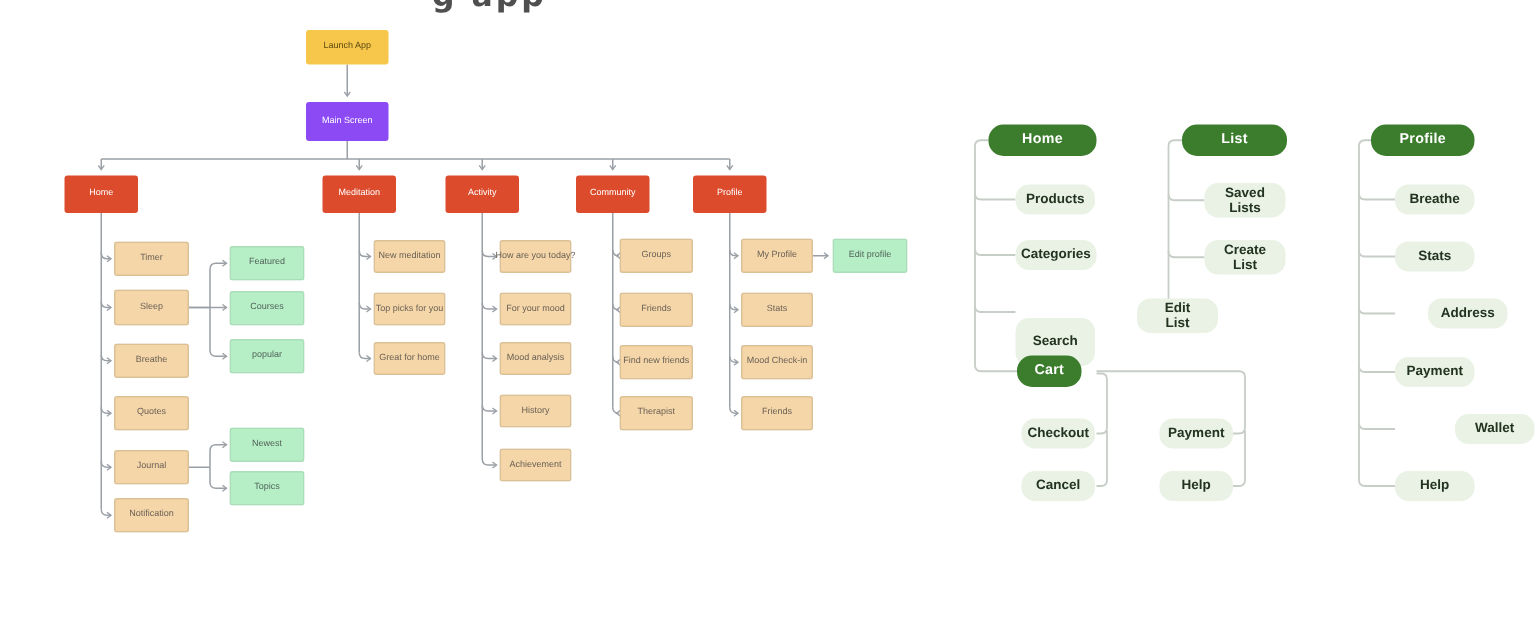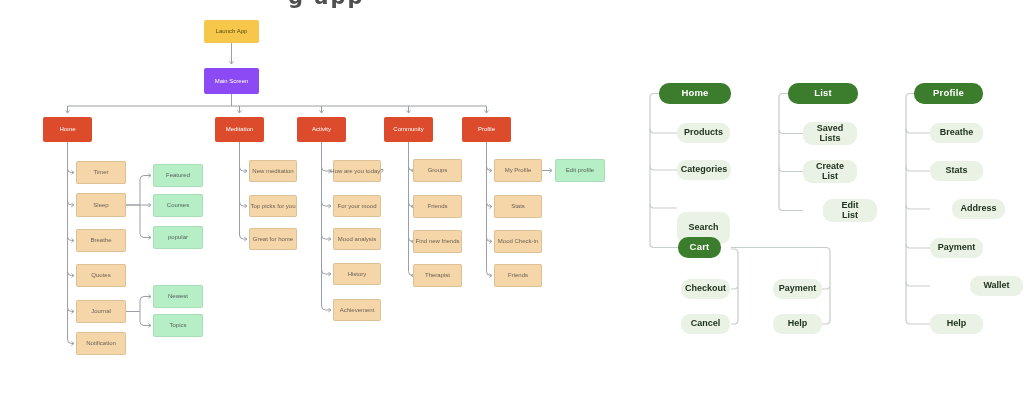--- a/index.html
+++ b/index.html
@@ -148,21 +148,21 @@
       <div class="node ia-header" style="left: 678px; top: 237px; width: 43px; height: 21px;">Cart</div>
       <div class="node ia-child" style="left: 681px; top: 279px; width: 49px; height: 20px;">Checkout</div>
       <div class="node ia-child" style="left: 681px; top: 314px; width: 49px; height: 20px;">Cancel</div>
       <div class="node ia-child" style="left: 773px; top: 279px; width: 49px; height: 20px;">Payment</div>
       <div class="node ia-child" style="left: 773px; top: 314px; width: 49px; height: 20px;">Help</div>
       <div class="node ia-header" style="left: 788px; top: 83px; width: 70px; height: 21px;">List</div>
       <div class="node ia-child" style="left: 803px; top: 122px; width: 54px; height: 23px;">Saved
 Lists</div>
       <div class="node ia-child" style="left: 803px; top: 160px; width: 54px; height: 23px;">Create
 List</div>
-      <div class="node ia-child" style="left: 823px; top: 199px; width: 54px; height: 23px;">Edit
+      <div class="node ia-child" style="left: 758px; top: 199px; width: 54px; height: 23px;">Edit
 List</div>
       <div class="node ia-header" style="left: 914px; top: 83px; width: 69px; height: 21px;">Profile</div>
       <div class="node ia-child" style="left: 930px; top: 123px; width: 53px; height: 20px;">Breathe</div>
       <div class="node ia-child" style="left: 930px; top: 161px; width: 53px; height: 20px;">Stats</div>
       <div class="node ia-child" style="left: 952px; top: 199px; width: 53px; height: 20px;">Address</div>
       <div class="node ia-child" style="left: 930px; top: 238px; width: 53px; height: 20px;">Payment</div>
       <div class="node ia-child" style="left: 970px; top: 276px; width: 53px; height: 20px;">Wallet</div>
       <div class="node ia-child" style="left: 930px; top: 314px; width: 53px; height: 20px;">Help</div>
     </div>
 </div>

